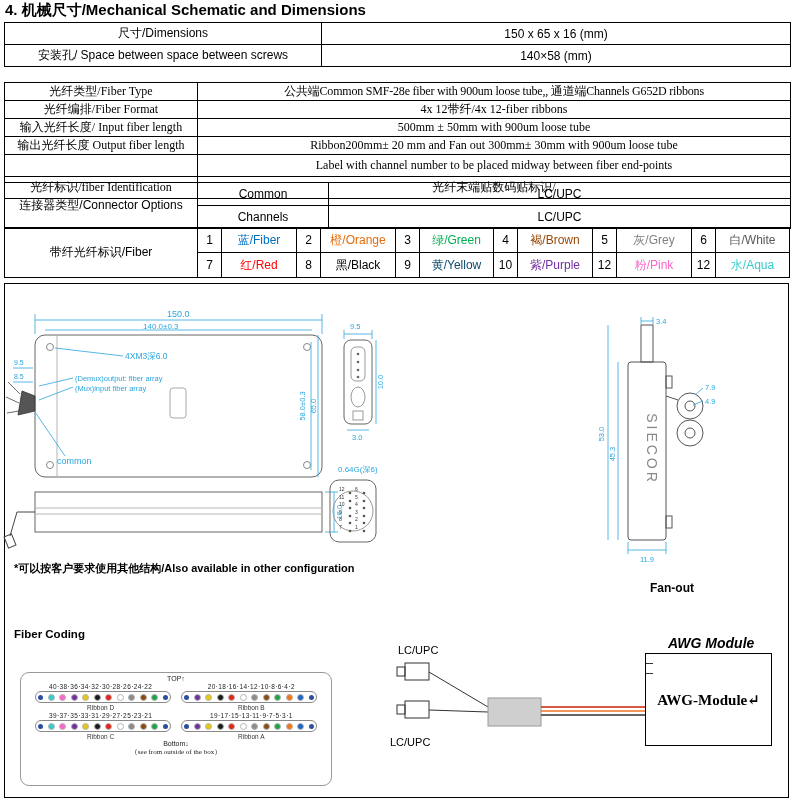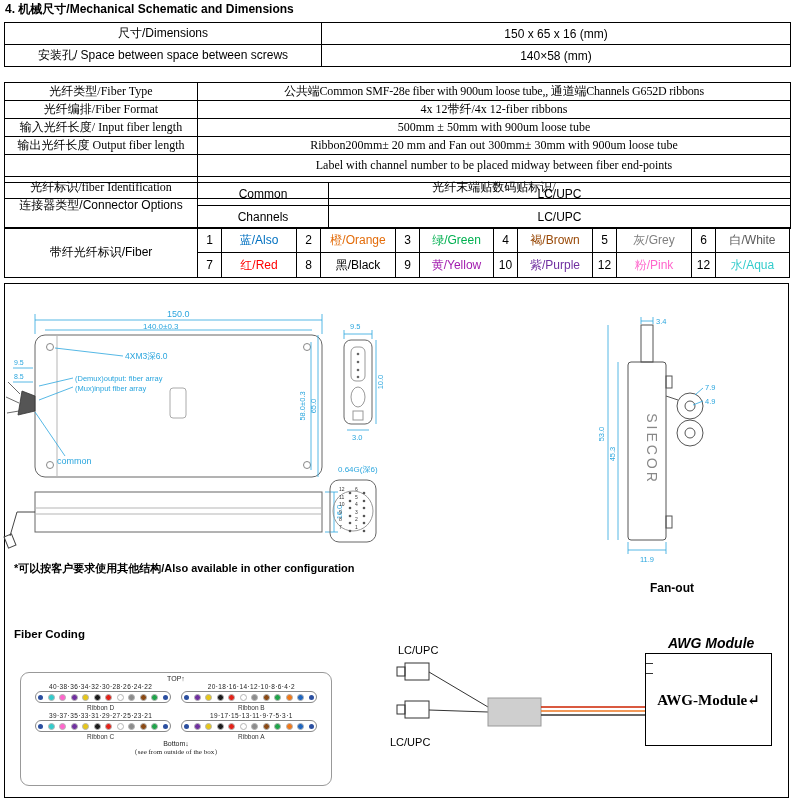--- a/index.html
+++ b/index.html
@@ -1,19 +1,19 @@
 <!DOCTYPE html>
 <html><head>
 <meta charset="utf-8">
 <style>
   * { margin:0; padding:0; box-sizing:border-box; }
   body { background:#fff; }
   .page { position:relative; width:795px; height:801px; background:#fff;
           font-family:"Liberation Sans","DejaVu Sans",sans-serif; color:#000; overflow:hidden; }
-  .doc-title { position:absolute; left:5px; top:1px; font-size:12px; font-weight:bold; }
+  .doc-title { position:absolute; left:5px; top:1px; font-size:15px; font-weight:bold; }
 
   table.spec { position:absolute; left:4px; border-collapse:collapse; table-layout:fixed; }
   table.spec td { border:1px solid #000; font-size:12px; text-align:center;
                   padding:0 2px; overflow:hidden; white-space:nowrap; }
   .t-a { top:22px; width:786px; }
   .t-a td { height:22px; }
   .t-b { top:82px; width:786px;font-family:Liberation Serif, serif; }
   .t-b td { height:18px; }
   .t-b td.tall { height:22px; }
   .t-c { top:182px; width:786px; }
@@ -151,39 +151,39 @@
         <col style="width:75px">
       <col style="width:24px">
         <col style="width:75px">
         <col style="width:24px">
         <col style="width:74px">
     </colgroup>
     <tbody>
         <tr>
       <td class="pad" rowspan="2">带纤光纤标识/Fiber</td>
       <td>1</td>
-      <td style="color: rgb(0, 112, 192);">蓝/Also</td>
+      <td style="color: rgb(0, 112, 192);">蓝/Fiber</td>
       <td>2</td>
       <td style="color: rgb(227, 108, 10);">橙/Orange</td>
       <td>3</td>
       <td style="color: rgb(0, 176, 80);">绿/Green</td>
       <td>4</td>
       <td style="color: rgb(152, 72, 6);">褐/Brown</td>
       <td>5</td>
       <td style="color: rgb(127, 127, 127);">灰/Grey</td>
       <td>6</td>
       <td style="color: rgb(89, 89, 89);">白/White</td>
     </tr>
     <tr>
       <td>7</td>
       <td style="color: rgb(255, 0, 0);">红/Red</td>
       <td>8</td>
       <td style="color: rgb(0, 0, 0);">黑/Black</td>
       <td>9</td>
-      <td style="color: #a21caf;">黄/Yellow</td>
+      <td style="color: #0c4a6e;">黄/Yellow</td>
       <td>10</td>
       <td style="color: rgb(112, 48, 160);">紫/Purple</td>
       <td>12</td>
       <td style="color: rgb(255, 102, 204);">粉/Pink</td>
       <td>12</td>
       <td style="color: rgb(51, 204, 204);">水/Aqua</td>
     </tr>
   </tbody>
     </table>
 

